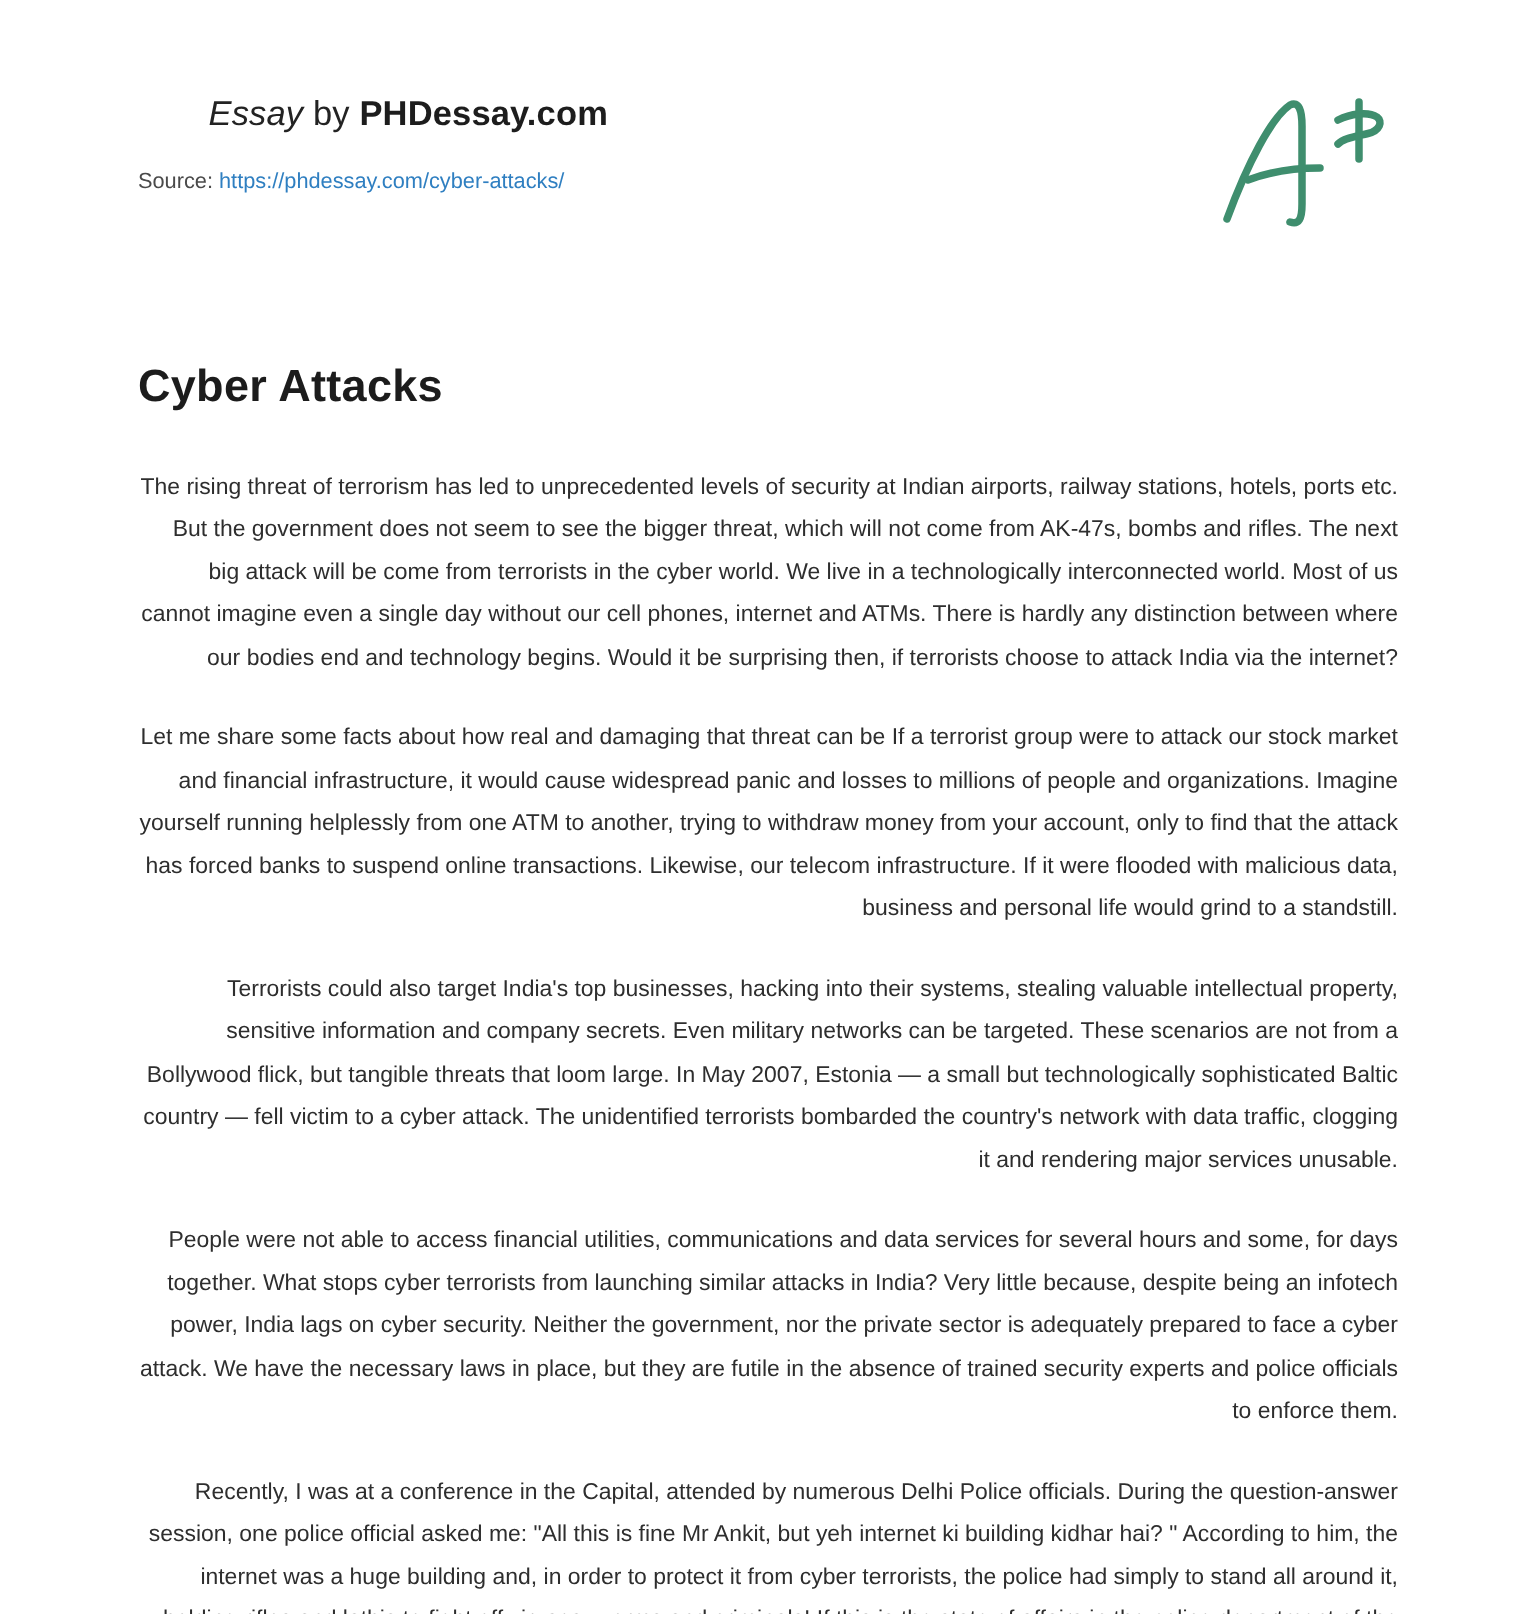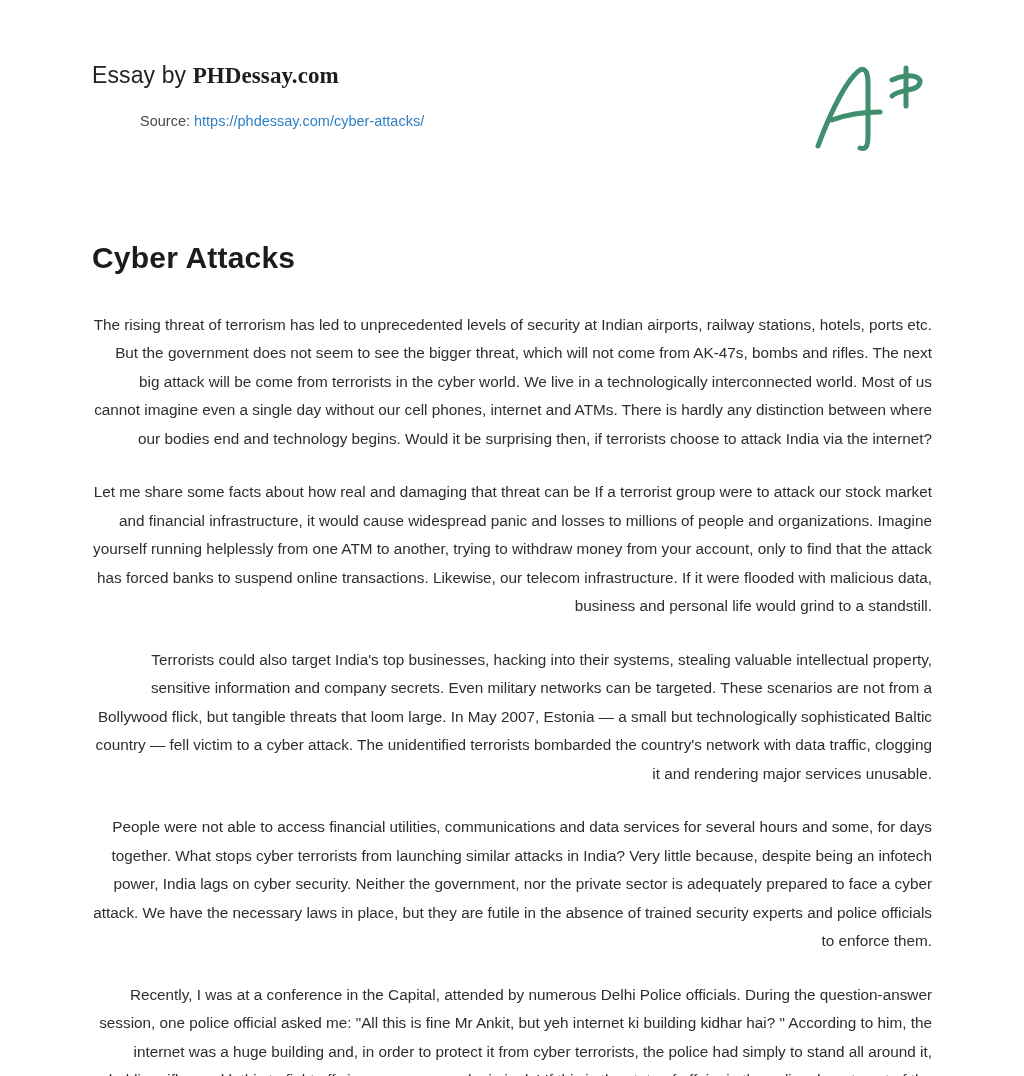--- a/index.html
+++ b/index.html
@@ -27,37 +27,37 @@
     position: relative;
   }
   .brand-line {
     font-size: 23px;
     color: #232323;
     font-weight: 400;
     letter-spacing: 0.1px;
     line-height: 1.2;
   }
   .brand-essay {
+    font-style: italic;
     font-weight: 400;
+    margin-left: 47px;
   }
   .brand-by {
     font-style: normal;
     margin-top: 28px;
   }
   .brand-site {
     font-weight: 700;
     font-style: normal;
     color: #1d1d1d;
-    font-family: Liberation Serif, serif;
   }
   .source-line {
     margin-top: 23px;
     font-size: 14.5px;
     color: #4a4a4a;
-    margin-left: 48px;
   }
   .source-label {
     color: #4a4a4a;
   }
   .source-url {
     color: #2f7fc1;
     text-decoration: none;
   }
   .logo {
     position: absolute;

